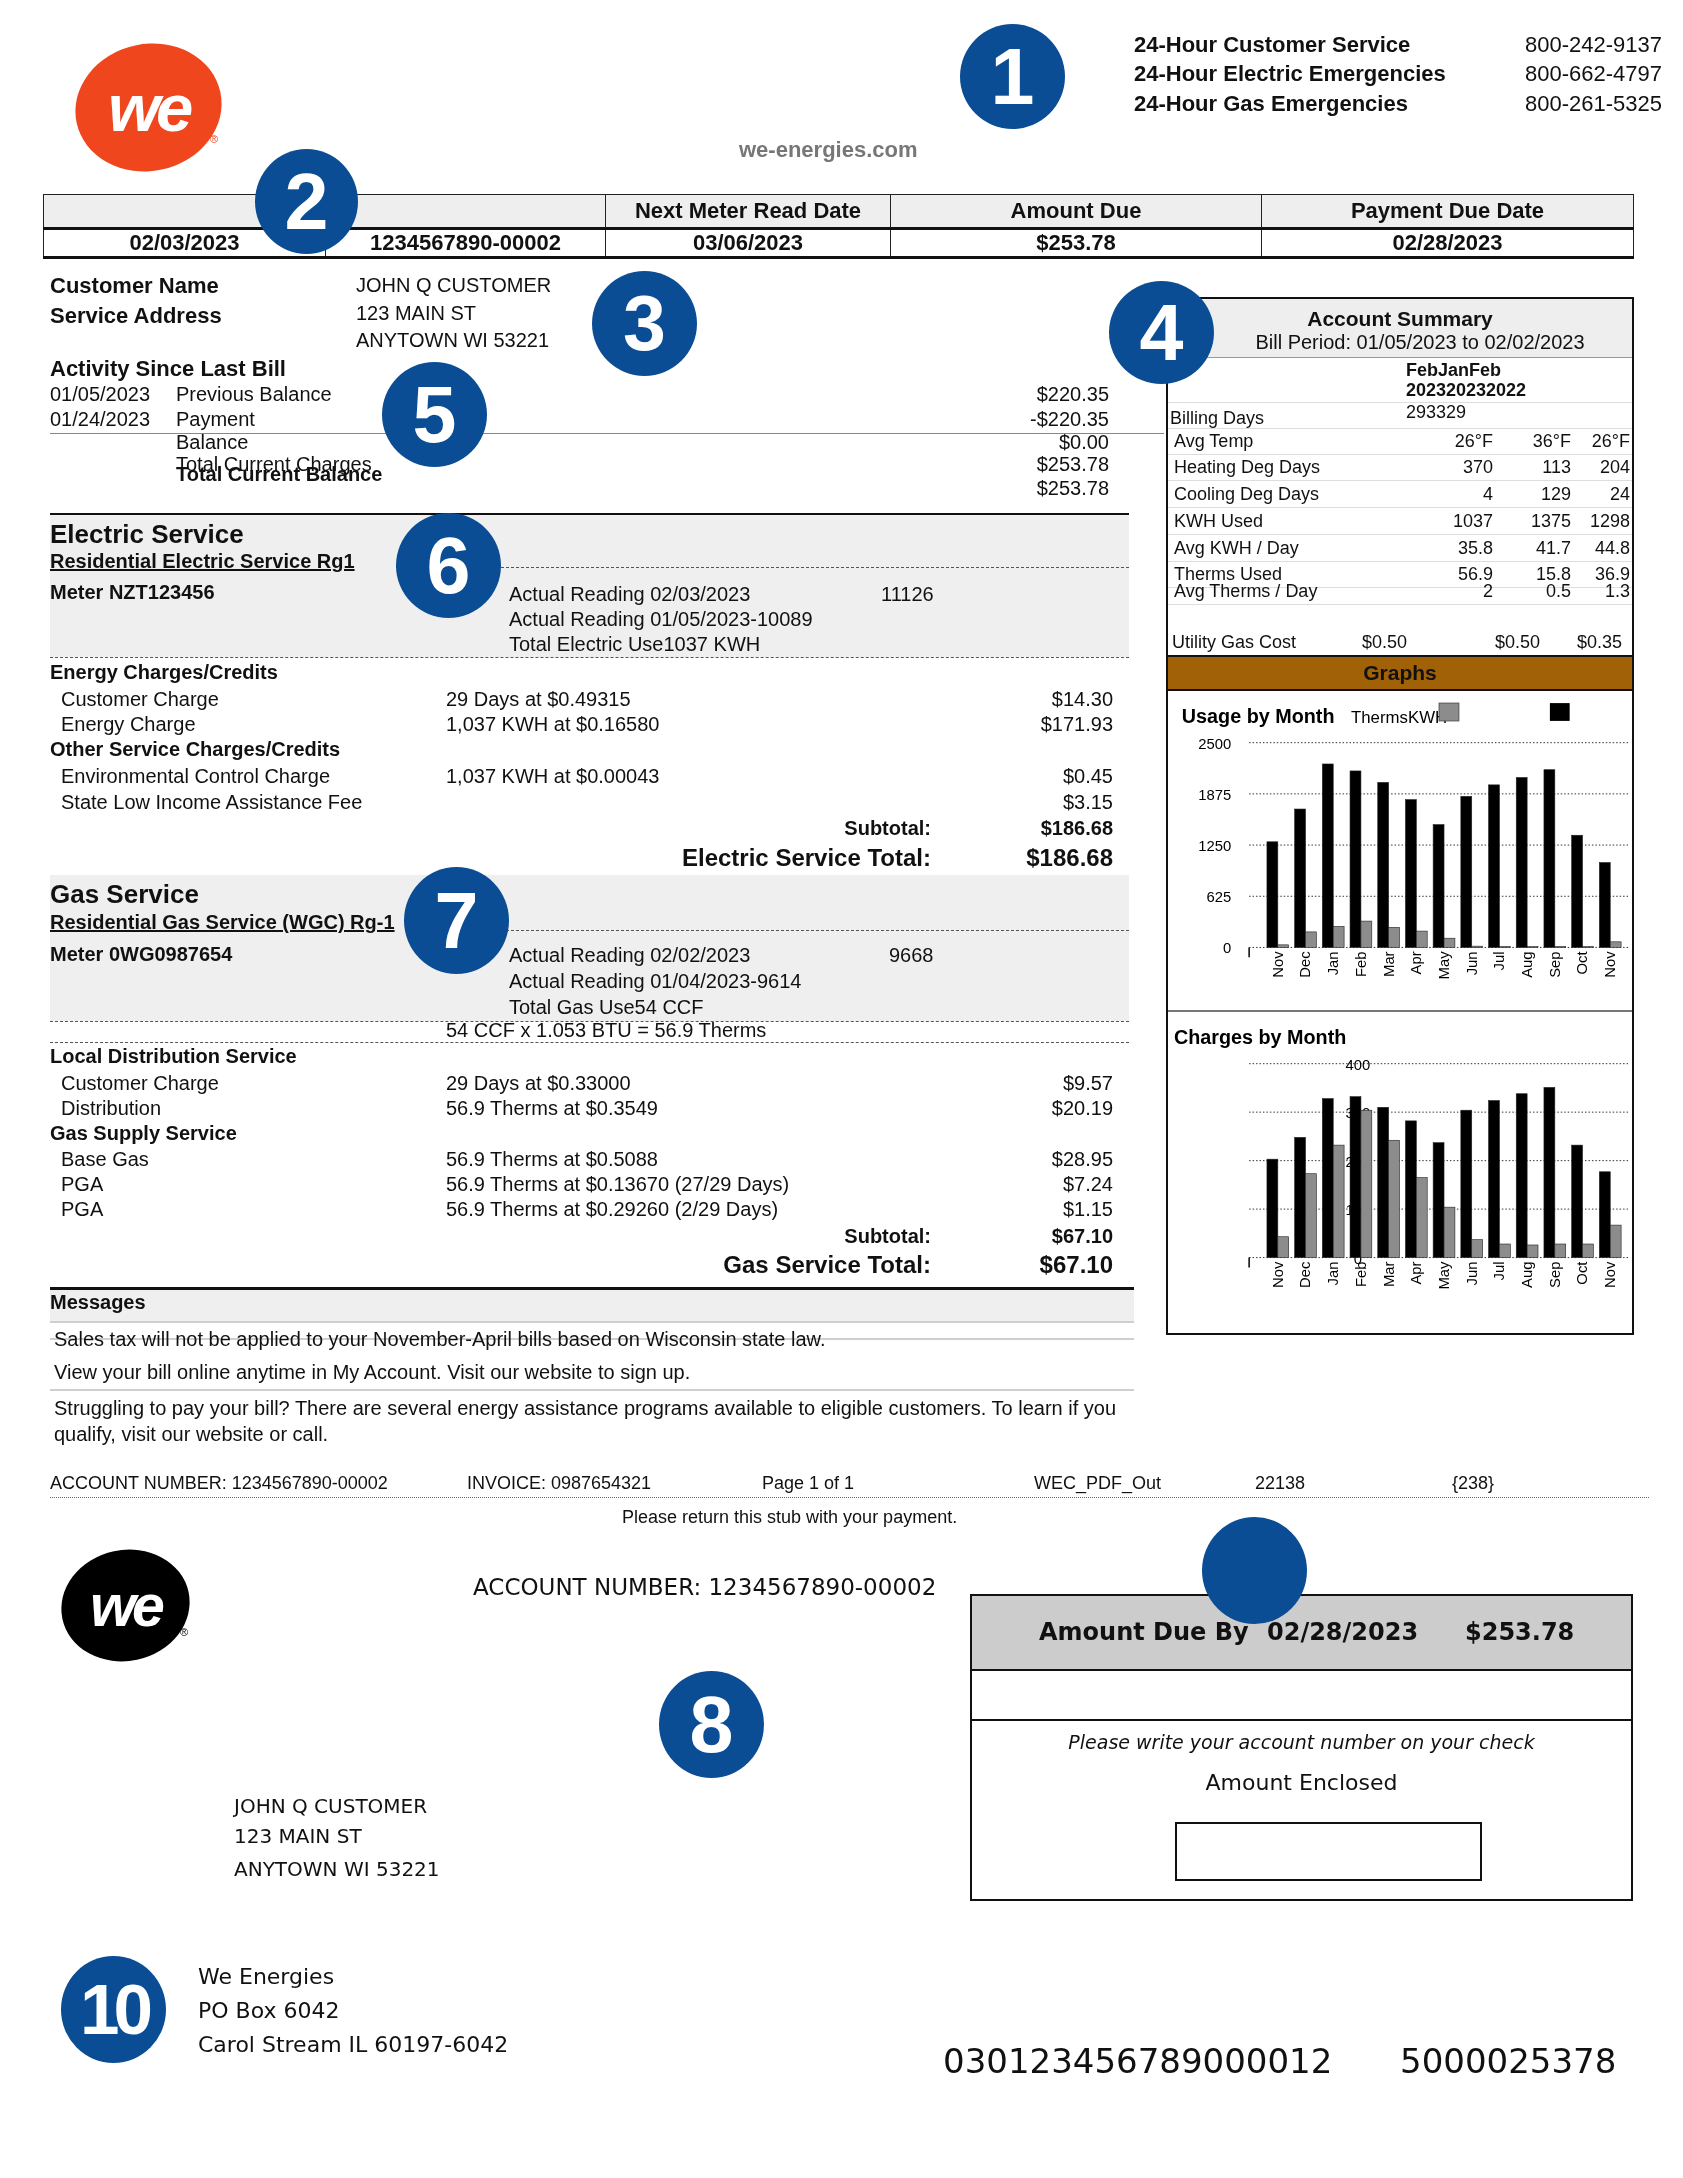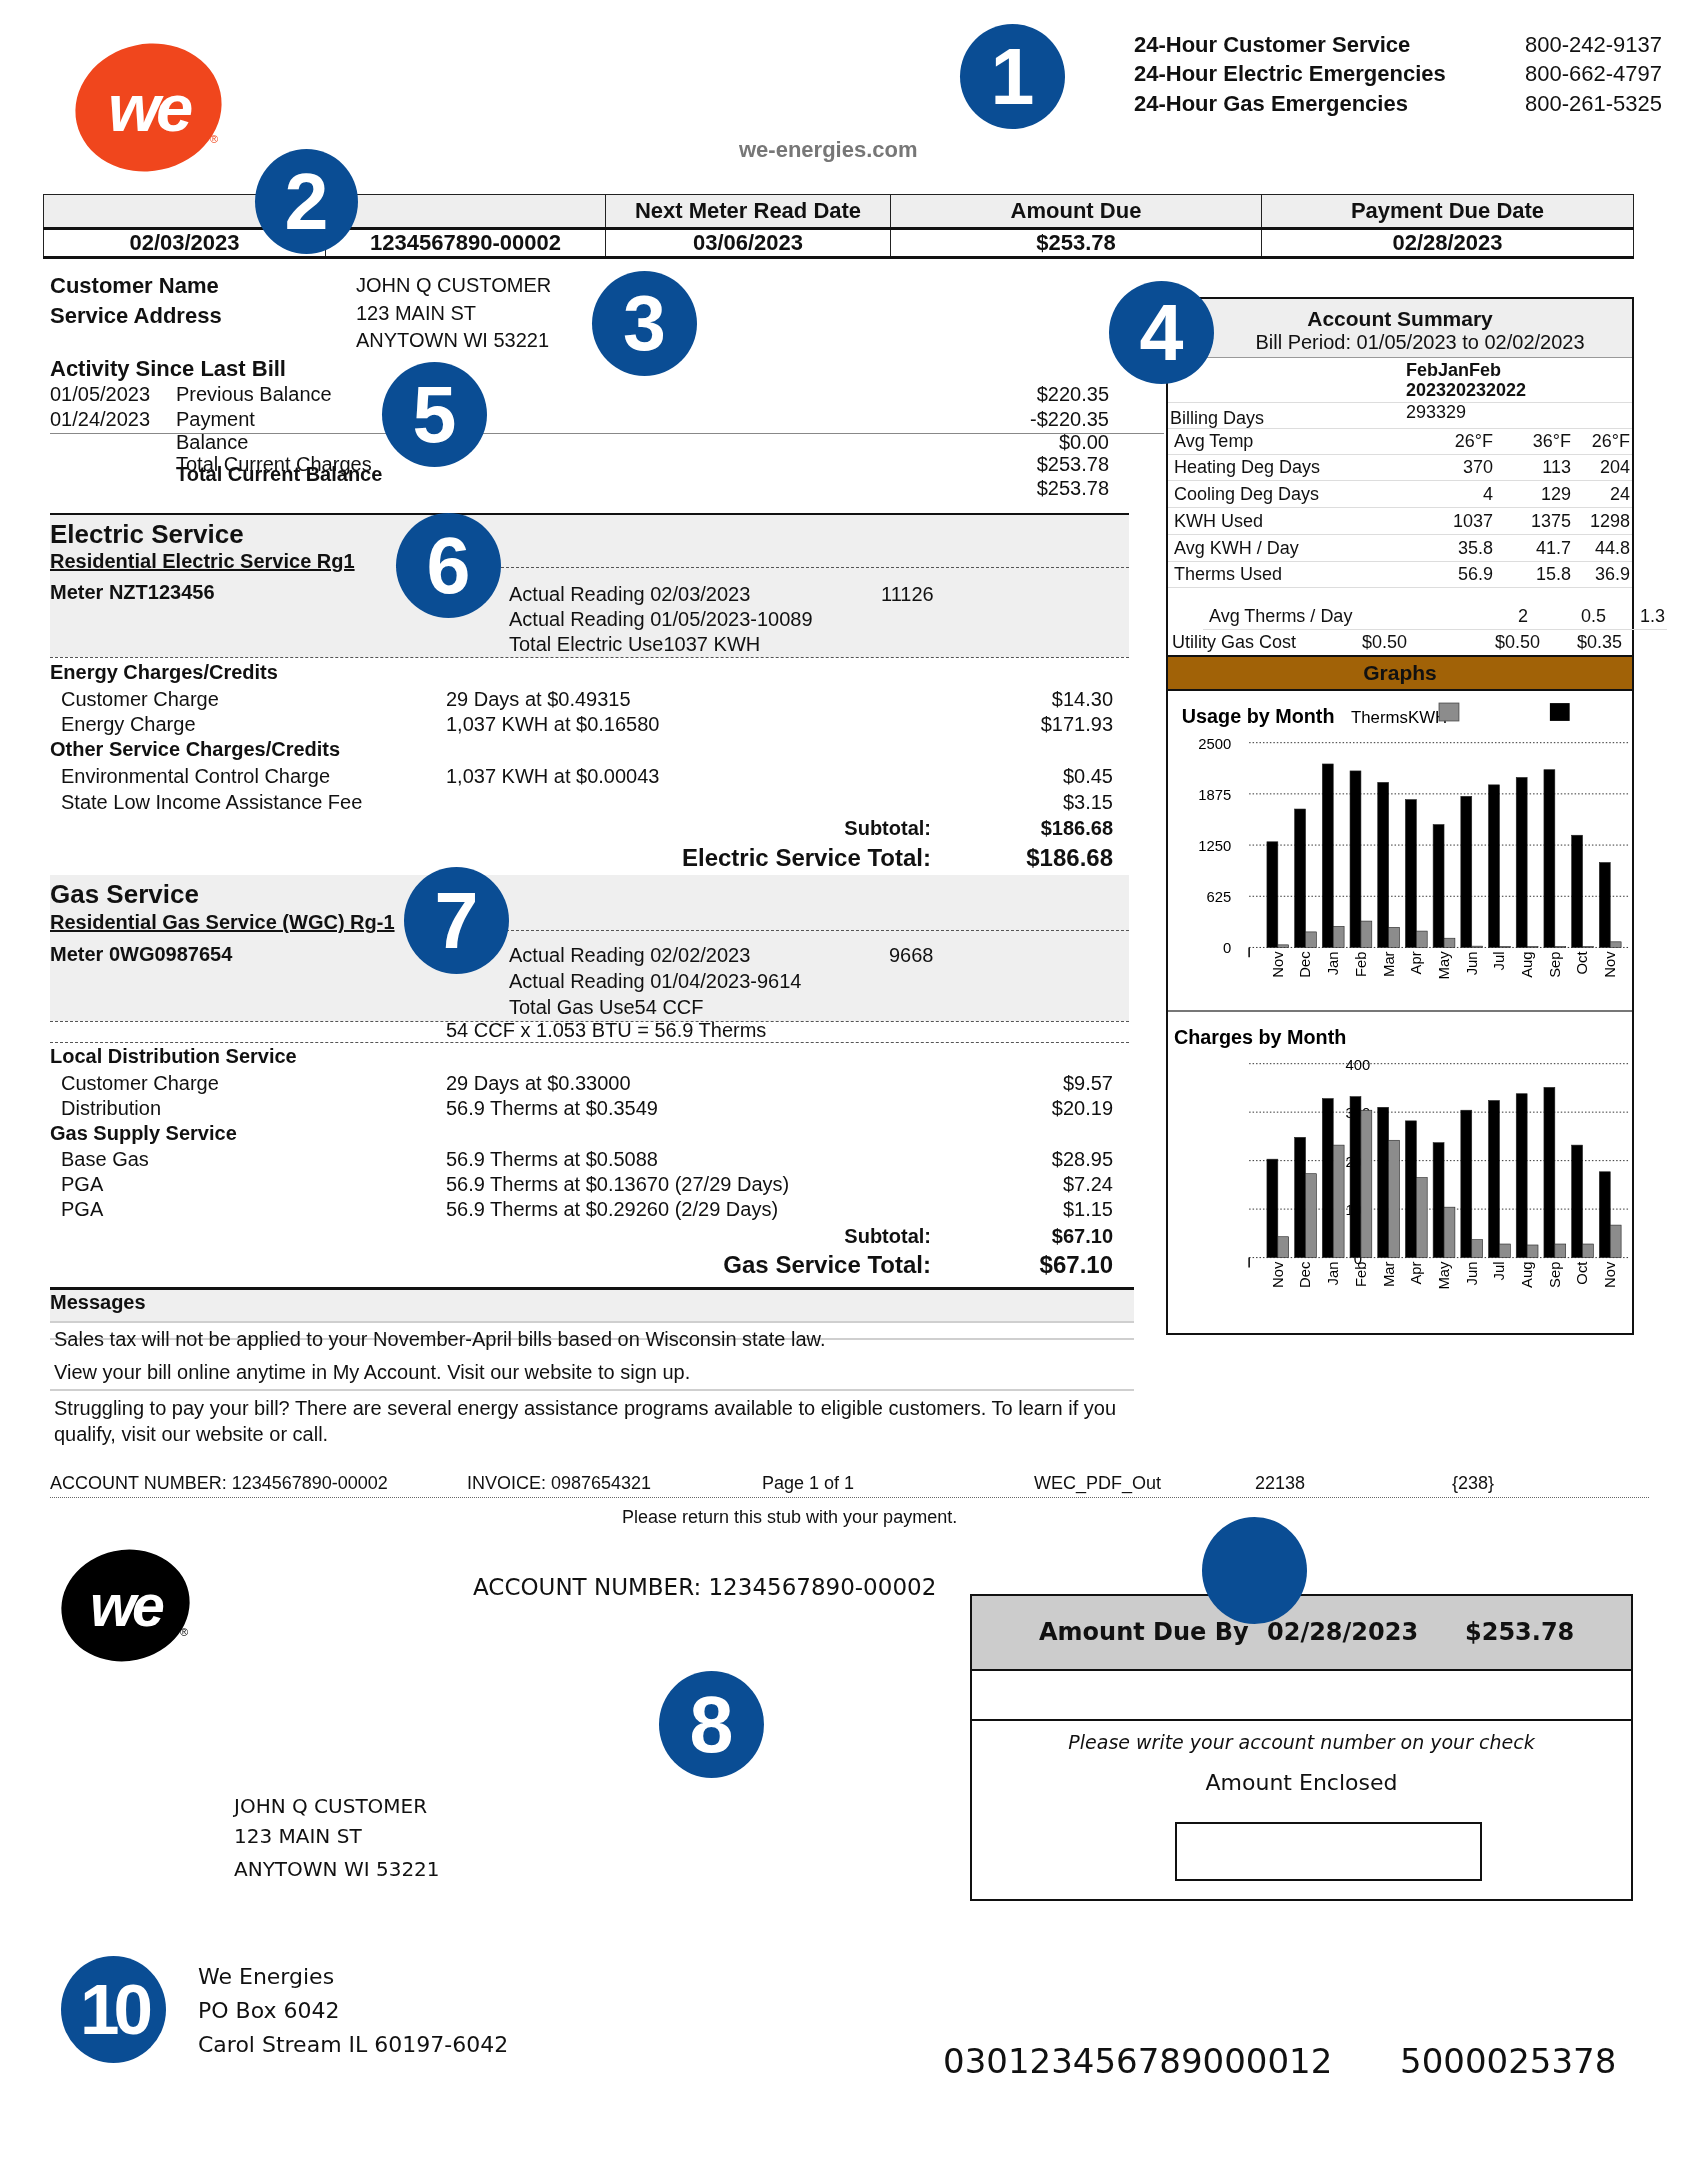--- a/index.html
+++ b/index.html
@@ -250,21 +250,21 @@
         <span style="right: 139px;">35.8</span>
         <span style="right: 61px;">41.7</span>
         <span style="right: 2px;">44.8</span>
       </div>
       <div class="srow" style="top: 262px;">
         <span style="left: 6px;">Therms Used</span>
         <span style="right: 139px;">56.9</span>
         <span style="right: 61px;">15.8</span>
         <span style="right: 2px;">36.9</span>
       </div>
-      <div class="srow" style="top: 304px; margin-left: 35px;">
+      <div class="srow" style="top: 279px;">
         <span style="left: 6px;">Avg Therms / Day</span>
         <span style="right: 139px;">2</span>
         <span style="right: 61px;">0.5</span>
         <span style="right: 2px;">1.3</span>
       </div>
     </div>
 
   <div class="abs" style="left:4px; top:333px; font-size:18px;">Utility Gas Cost</div>
   <div class="abs" style="left:194px; top:333px; font-size:18px;">$0.50</div>
   <div class="abs" style="left:327px; top:333px; font-size:18px;">$0.50</div>

